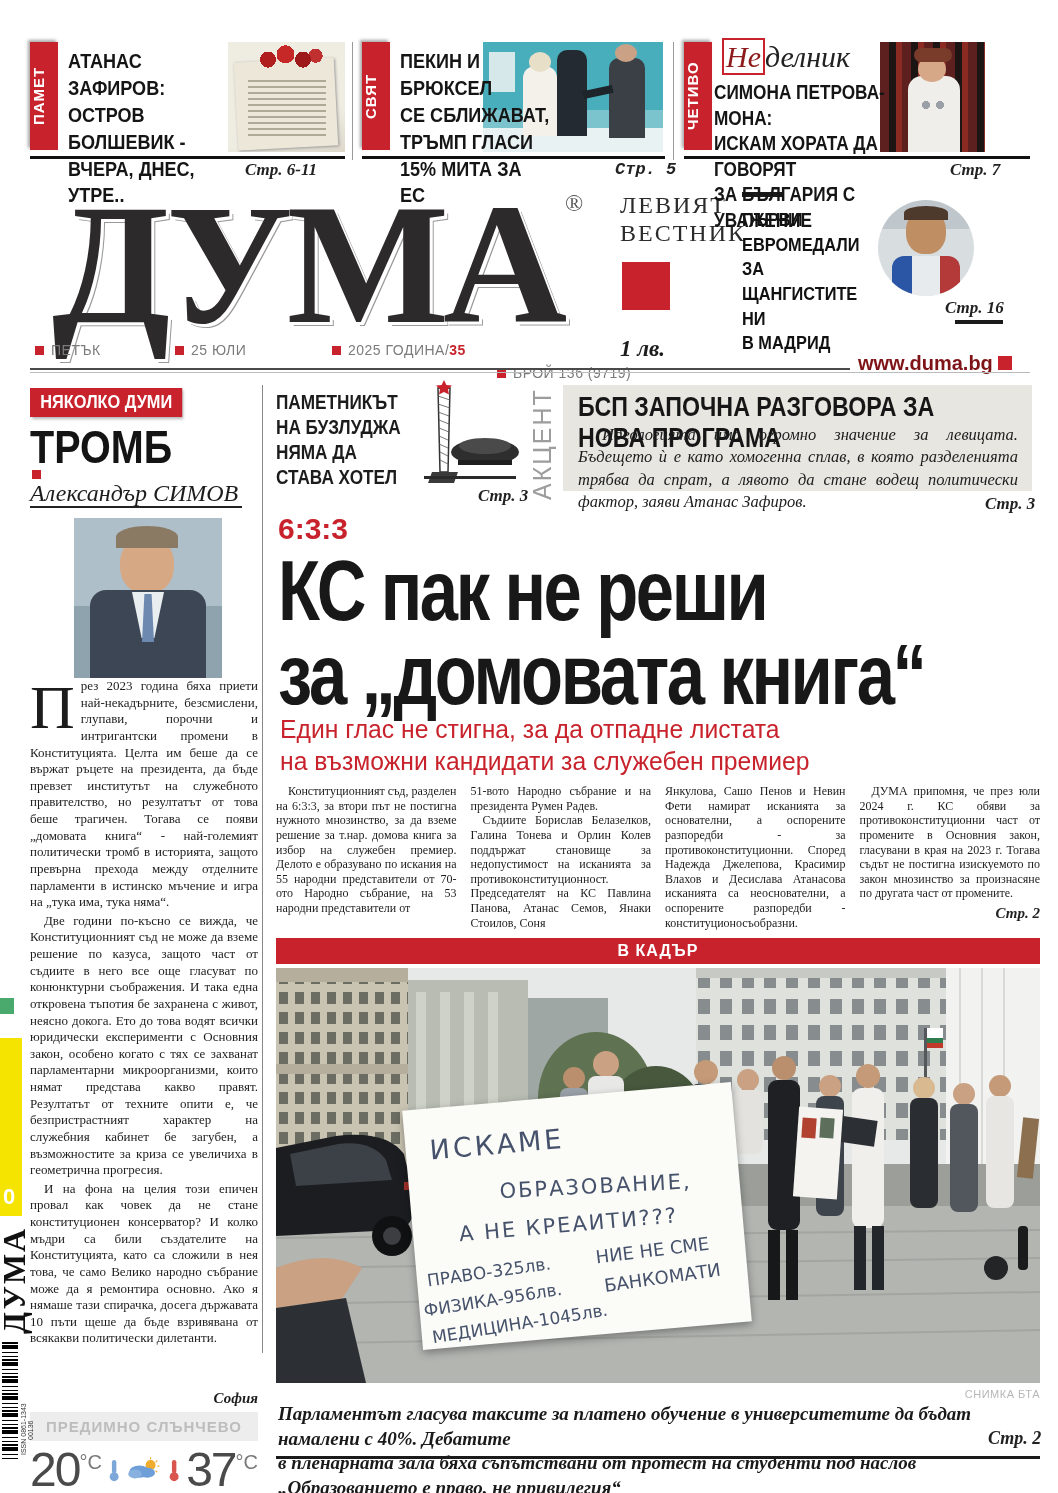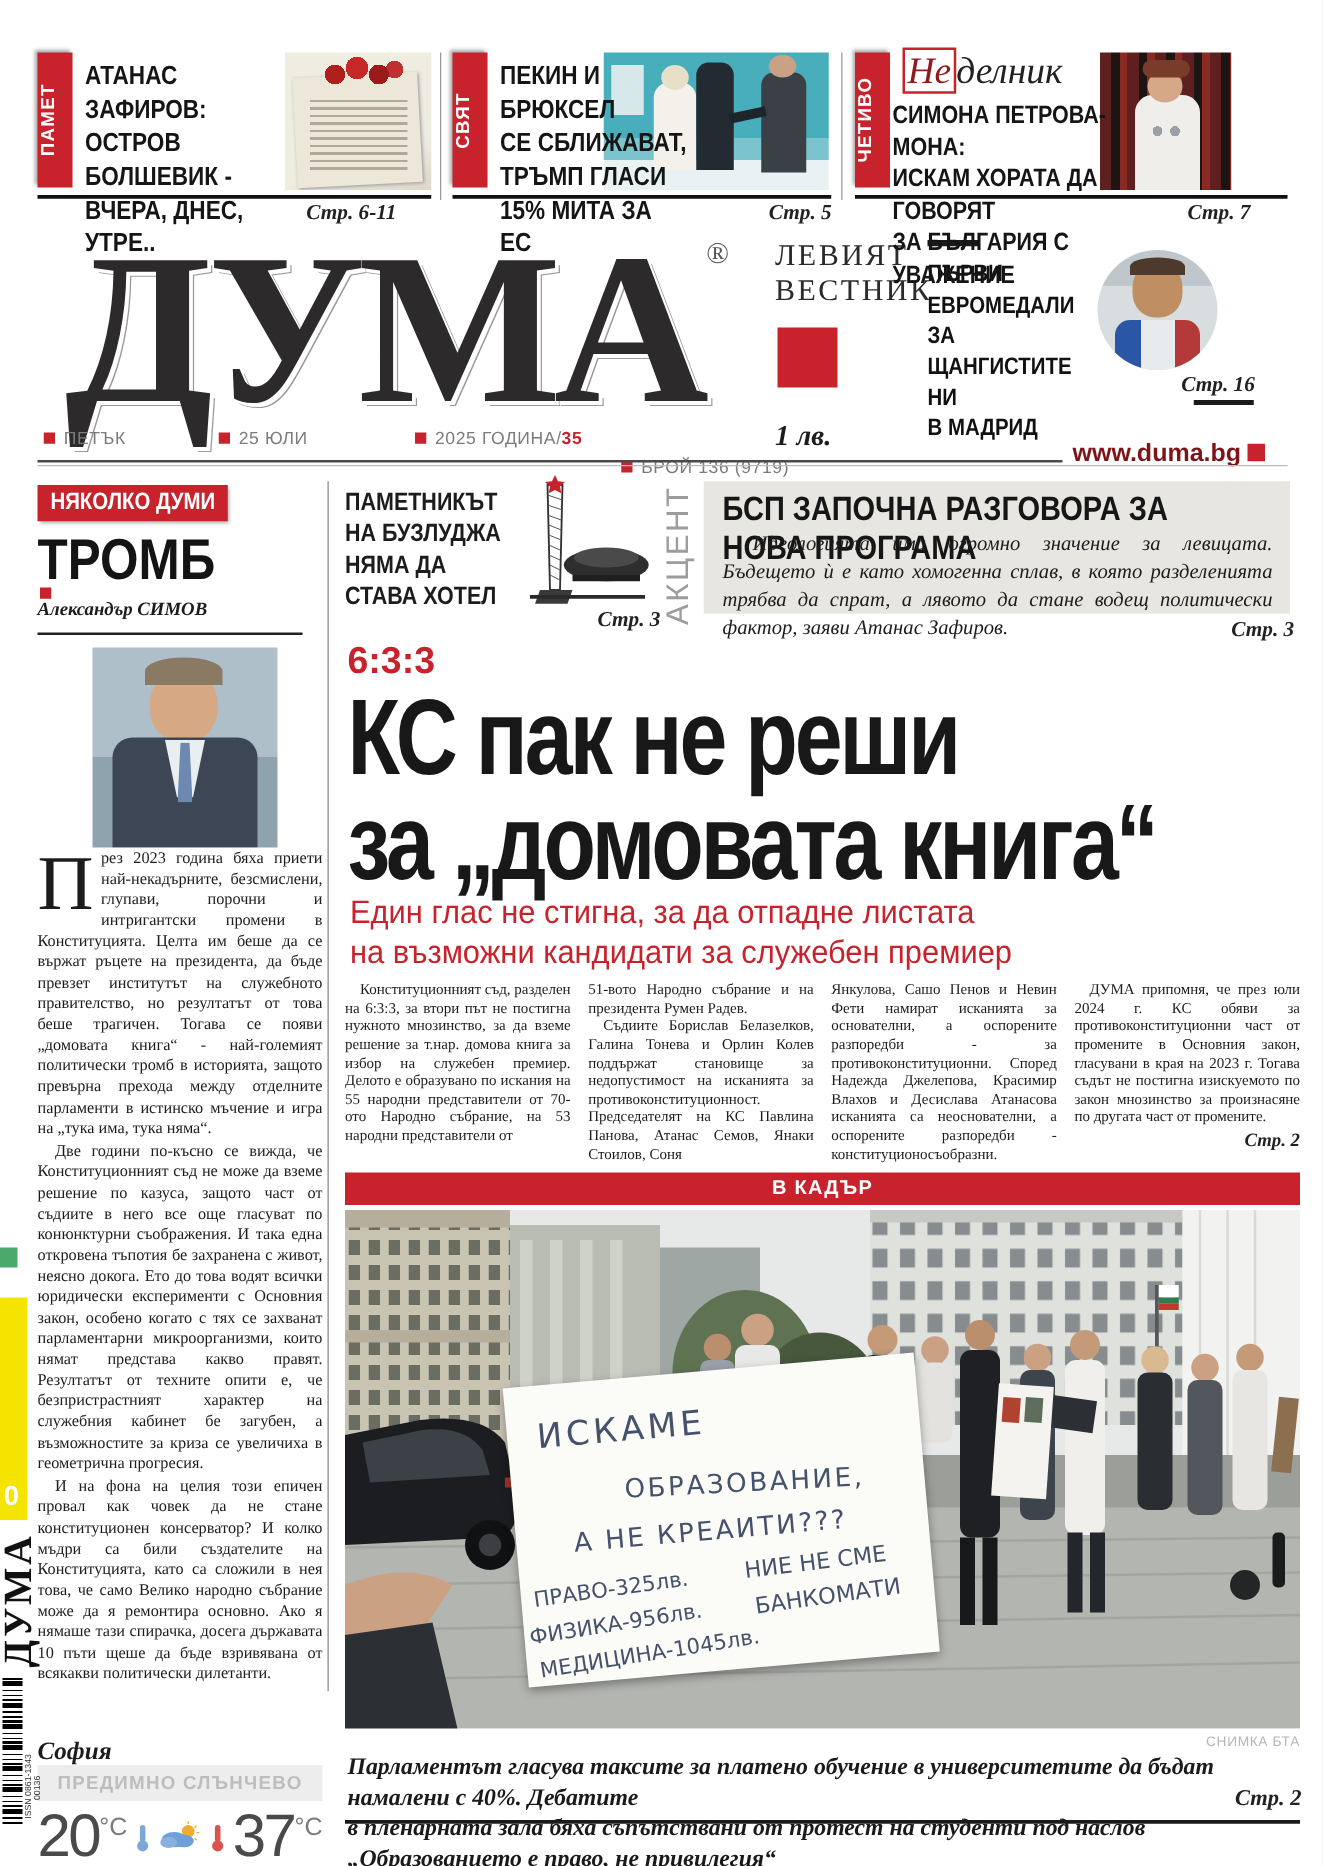--- a/index.html
+++ b/index.html
@@ -43,21 +43,21 @@
   .dropcap{float:left;font-size:62px;line-height:.82;padding:4px 6px 0 0;font-family:"Liberation Serif",serif;}
   
   .vkadar{background:#c8232c;color:#fff;font-family:"Liberation Sans",sans-serif;font-weight:700;
           font-size:16px;letter-spacing:1px;display:flex;align-items:center;justify-content:center;}
   .caption{font-style:italic;font-weight:700;font-size:19px;line-height:1.3;color:#1a1a1a;}
   .credit{font-family:"Liberation Sans",sans-serif;font-size:11px;color:#b7b7b7;letter-spacing:.5px;}
   .banner{position:absolute;background:#fbfbf7;box-shadow:0 3px 8px rgba(0,0,0,.35);
           font-family:"DejaVu Sans",sans-serif;color:#46526b;}
   .banner span{position:absolute;white-space:nowrap;}
   
-  .w-city{font-style:italic;font-weight:700;font-size:20px;text-align:left;}
+  .w-city{font-style:italic;font-weight:700;font-size:15px;text-align:right;}
   .w-cond{background:#ededed;color:#bdbdbd;font-family:"Liberation Sans",sans-serif;font-weight:700;
           font-size:15px;letter-spacing:1px;text-align:center;padding:6px 0;}
   .w-temp{font-family:"Liberation Sans",sans-serif;font-weight:400;font-size:48px;color:#4a4a4a;letter-spacing:-2px;}
   .w-deg{font-size:20px;vertical-align:super;color:#7a7a7a;letter-spacing:0;}
   
   .edge-duma{writing-mode:vertical-rl;transform:rotate(180deg);font-weight:700;font-size:32px;letter-spacing:2px;color:#111;}
   .barcode{width:16px;height:118px;background:repeating-linear-gradient(to bottom,
      #000 0 2px,#fff 2px 3px,#000 3px 7px,#fff 7px 10px,#000 10px 11px,#fff 11px 14px,#000 14px 15px,#fff 15px 17px);}
   .issn{font-family:"Liberation Sans",sans-serif;font-size:7px;color:#333;transform:rotate(-90deg);transform-origin:left top;white-space:nowrap;}
 </style>
@@ -88,21 +88,21 @@
   <div class="abs" style="left:483px;top:42px;width:180px;height:110px;background:linear-gradient(#49aebc 0 62%,#7cc4cd 62% 78%,#e9f2f2 78%);overflow:hidden;">
     <div class="abs" style="left:6px;top:10px;width:26px;height:40px;background:#d7e8ea;"></div>
     <div class="abs" style="left:40px;top:24px;width:34px;height:70px;border-radius:12px 12px 0 0;background:#f3f1ea;"></div>
     <div class="abs" style="left:46px;top:10px;width:22px;height:20px;border-radius:50%;background:#e8dfc8;"></div>
     <div class="abs" style="left:74px;top:8px;width:30px;height:86px;border-radius:10px 10px 0 0;background:#232a31;"></div>
     <div class="abs" style="left:126px;top:16px;width:36px;height:80px;border-radius:10px 10px 0 0;background:#3a4046;"></div>
     <div class="abs" style="left:132px;top:2px;width:22px;height:18px;border-radius:50%;background:#caa184;"></div>
     <div class="abs" style="left:100px;top:46px;width:30px;height:8px;background:#1d242a;transform:rotate(-12deg);"></div>
   </div>
   <div class="abs teaser-rule" style="left:362px;top:156px;width:303px;"></div>
-  <div class="abs pageref" style="left:615px;top:160px;font-size:17px;">Стр. 5</div>
+  <div class="abs pageref" style="left:615px;top:160px;font-size:17px;font-family:Liberation Mono, monospace;">Стр. 5</div>
   <div class="abs vdiv" style="left:673px;top:42px;height:118px;"></div>
 
   <div class="abs vtag" style="left:684px;top:42px;width:28px;height:108px;">ЧЕТИВО</div>
   <div class="abs" style="left:722px;top:40px;font-family:'Liberation Serif',serif;font-style:italic;font-size:30px;color:#222;">
     <span style="color:#8e1b1b;border:2px solid #c8232c;padding:0 2px;">Не</span><span>делник</span>
   </div>
   <div class="abs tz-title cond pre" style="left:714px;top:80px;width:235px;font-size:20px;z-index:2;">СИМОНА ПЕТРОВА-МОНА:
 ИСКАМ ХОРАТА ДА ГОВОРЯТ
 ЗА БЪЛГАРИЯ С УВАЖЕНИЕ</div>
   <div class="abs" style="left:880px;top:42px;width:105px;height:110px;background:repeating-linear-gradient(90deg,#5e1f1f 0 9px,#1d1414 9px 16px,#8a2a22 16px 22px);overflow:hidden;">
@@ -137,21 +137,21 @@
   <div class="abs dl-item" style="left:332px;top:342px;"><span class="dl-sq"></span><span>2025 ГОДИНА/</span><span style="color:#c8232c;font-weight:700;">35</span></div>
   <div class="abs dl-item" style="left:497px;top:342px;margin-top:23px;"><span class="dl-sq"></span><span>БРОЙ 136 (9719)</span></div>
   <div class="abs" style="left:620px;top:336px;font-style:italic;font-weight:700;font-size:23px;">1 лв.</div>
   <div class="abs" style="left:858px;top:352px;font-family:'Liberation Sans',sans-serif;font-weight:700;font-size:20px;color:#7e1418;"><span>www.duma.bg</span>&nbsp;<span style="display:inline-block;width:14px;height:14px;background:#c8232c;"></span></div>
   <div class="abs" style="left:30px;top:368px;width:820px;height:2px;background:#4a4a4a;"></div>
   <div class="abs" style="left:30px;top:372px;width:1000px;height:1px;background:#bbb;"></div>
 
   <div class="abs kickerbox cond" style="left:30px;top:388px;">НЯКОЛКО ДУМИ</div>
   <div class="abs cond" style="left:30px;top:420px;font-size:46px;color:#141414;">ТРОМБ</div>
   <div class="abs redsq" style="left:32px;top:470px;width:9px;height:9px;"></div>
-  <div class="abs" style="left:30px;top:480px;font-style:italic;font-size:15px;font-weight:bold;">Александър СИМОВ</div>
+  <div class="abs" style="left:30px;top:480px;font-style:italic;font-size:24px;">Александър СИМОВ</div>
   <div class="abs" style="left:30px;top:506px;width:212px;height:2px;background:#222;"></div>
   <div class="abs vdiv" style="left:262px;top:385px;height:968px;background:#888;"></div>
 
   <div class="abs buz-title cond pre" style="left:276px;top:390px;width:150px;">ПАМЕТНИКЪТ
 НА БУЗЛУДЖА
 НЯМА ДА
 СТАВА ХОТЕЛ</div>
   <svg class="abs" style="left:388px;top:380px;" width="135" height="105" viewBox="0 0 135 105">
     <polygon points="50,8 62,8 60,92 52,92" fill="#fff" stroke="#333" stroke-width="1.5"></polygon>
     <g stroke="#555" stroke-width=".8">

